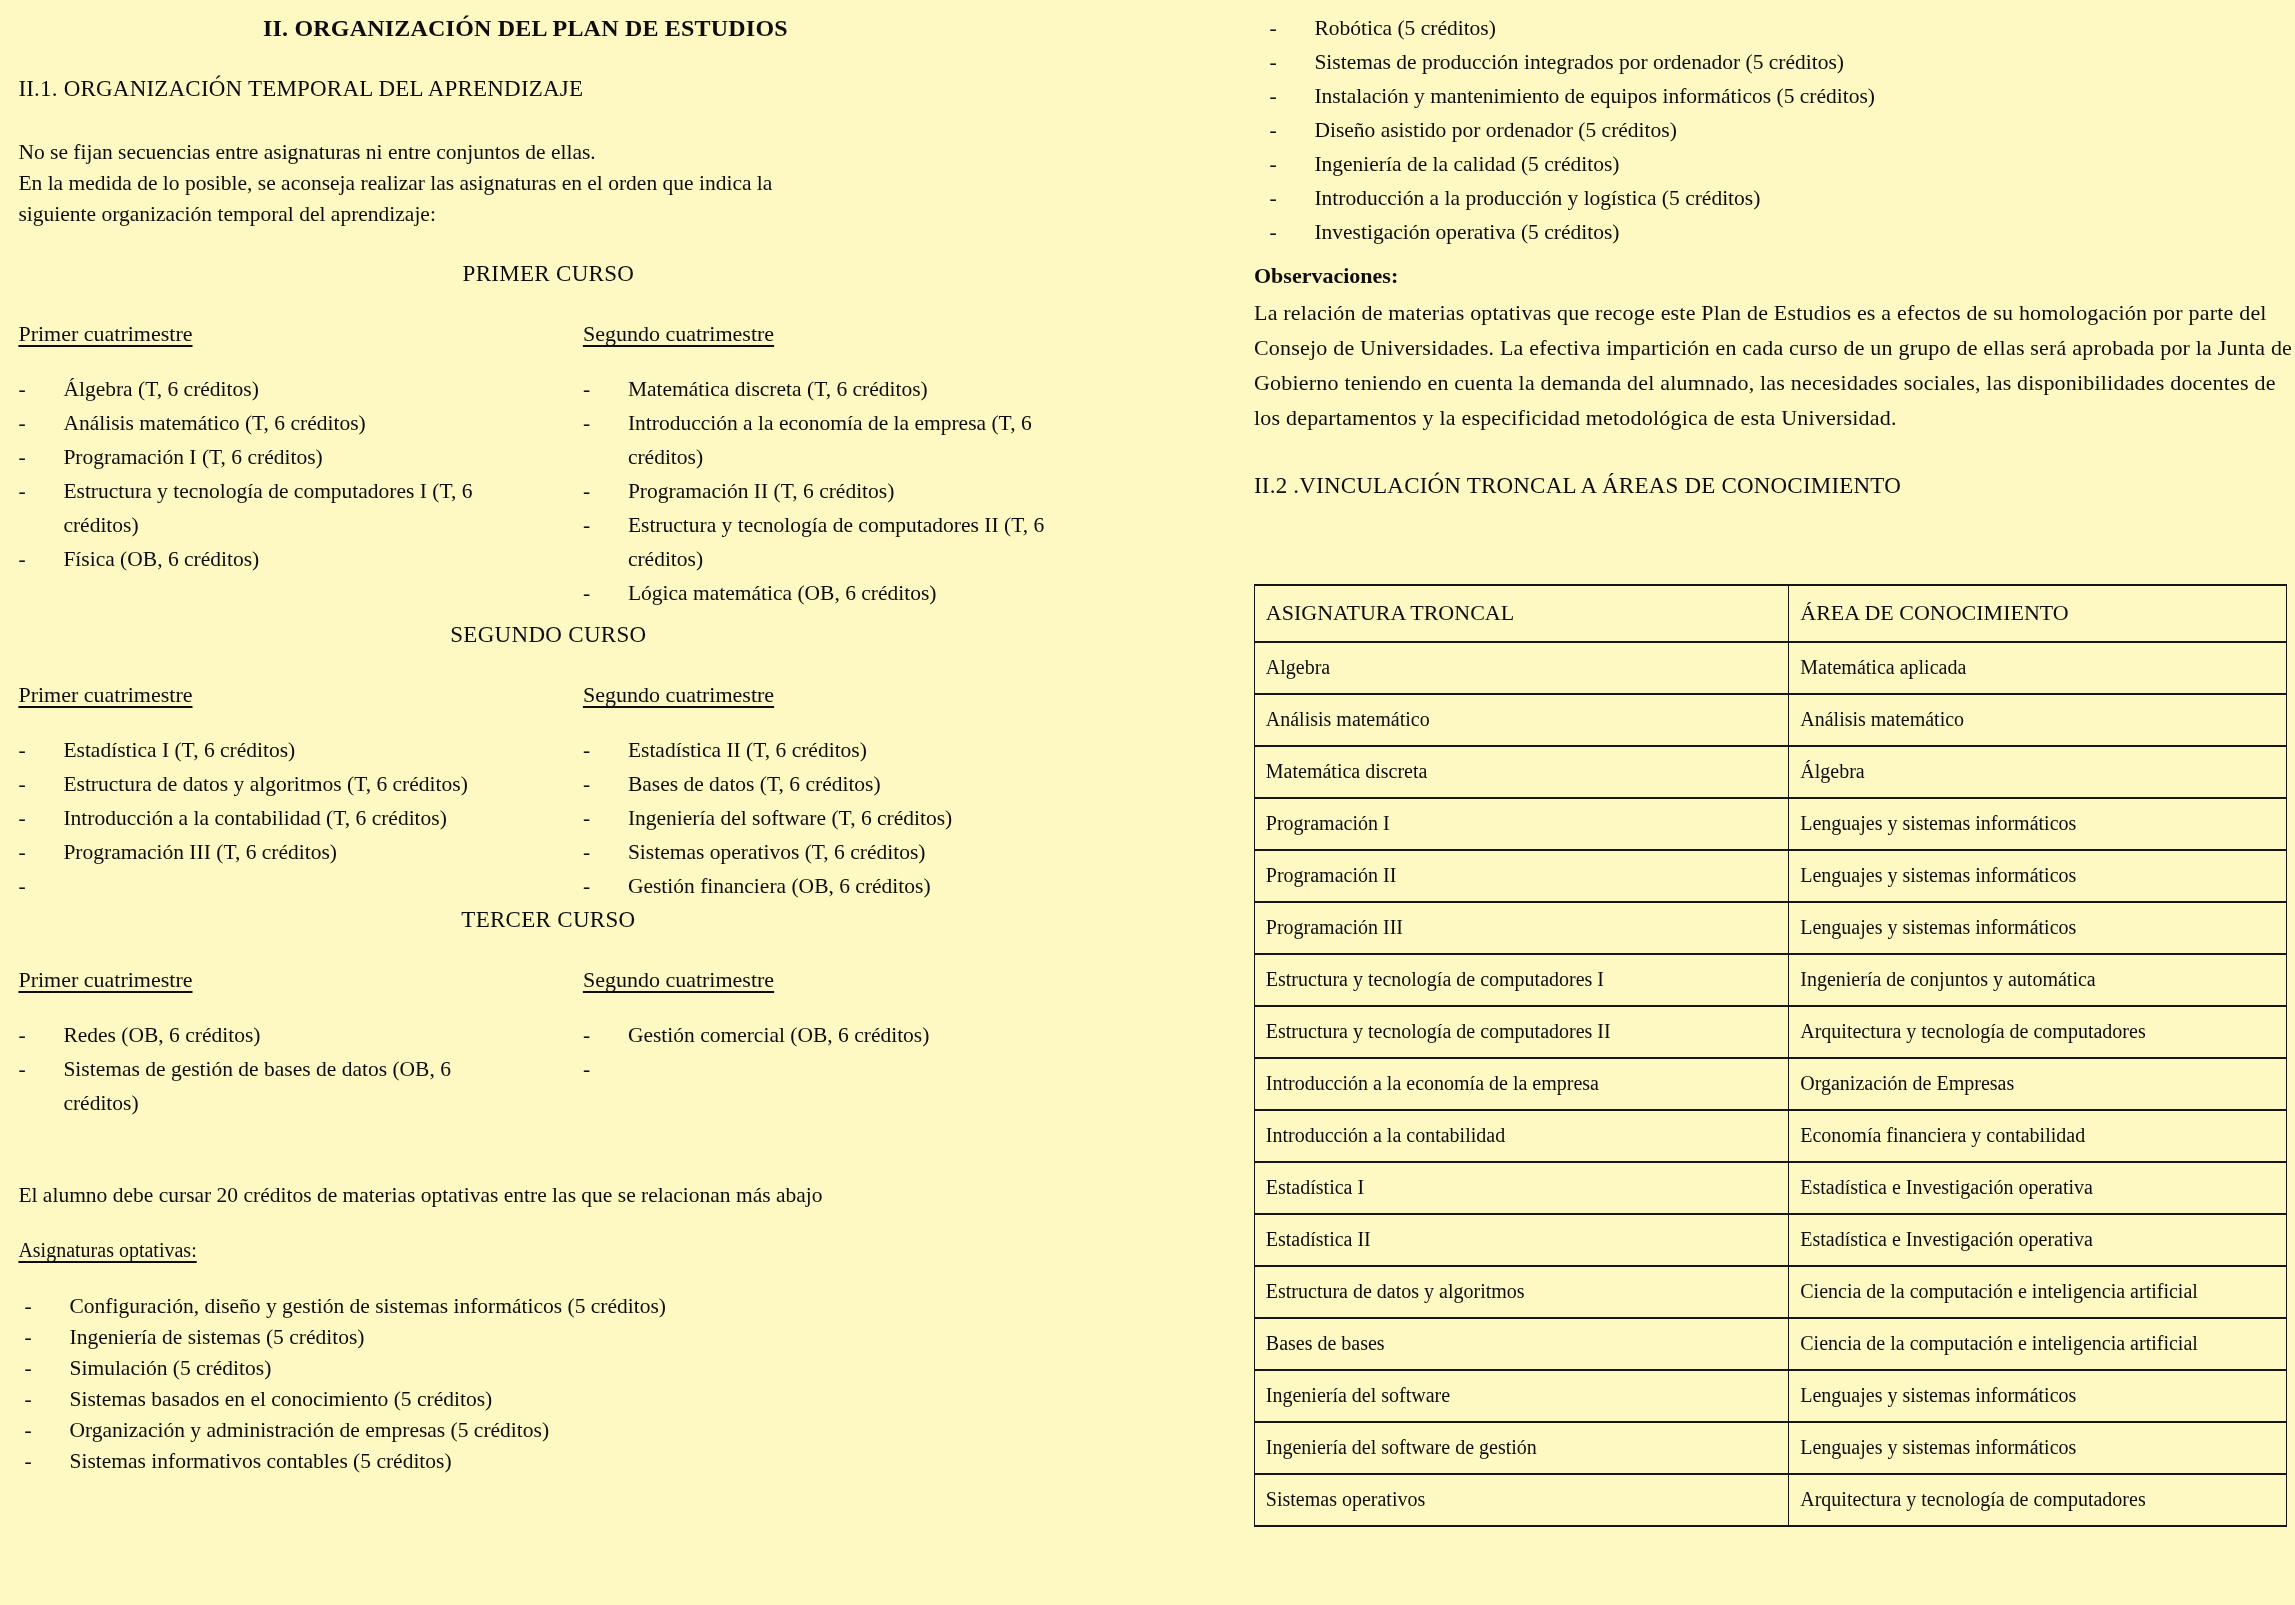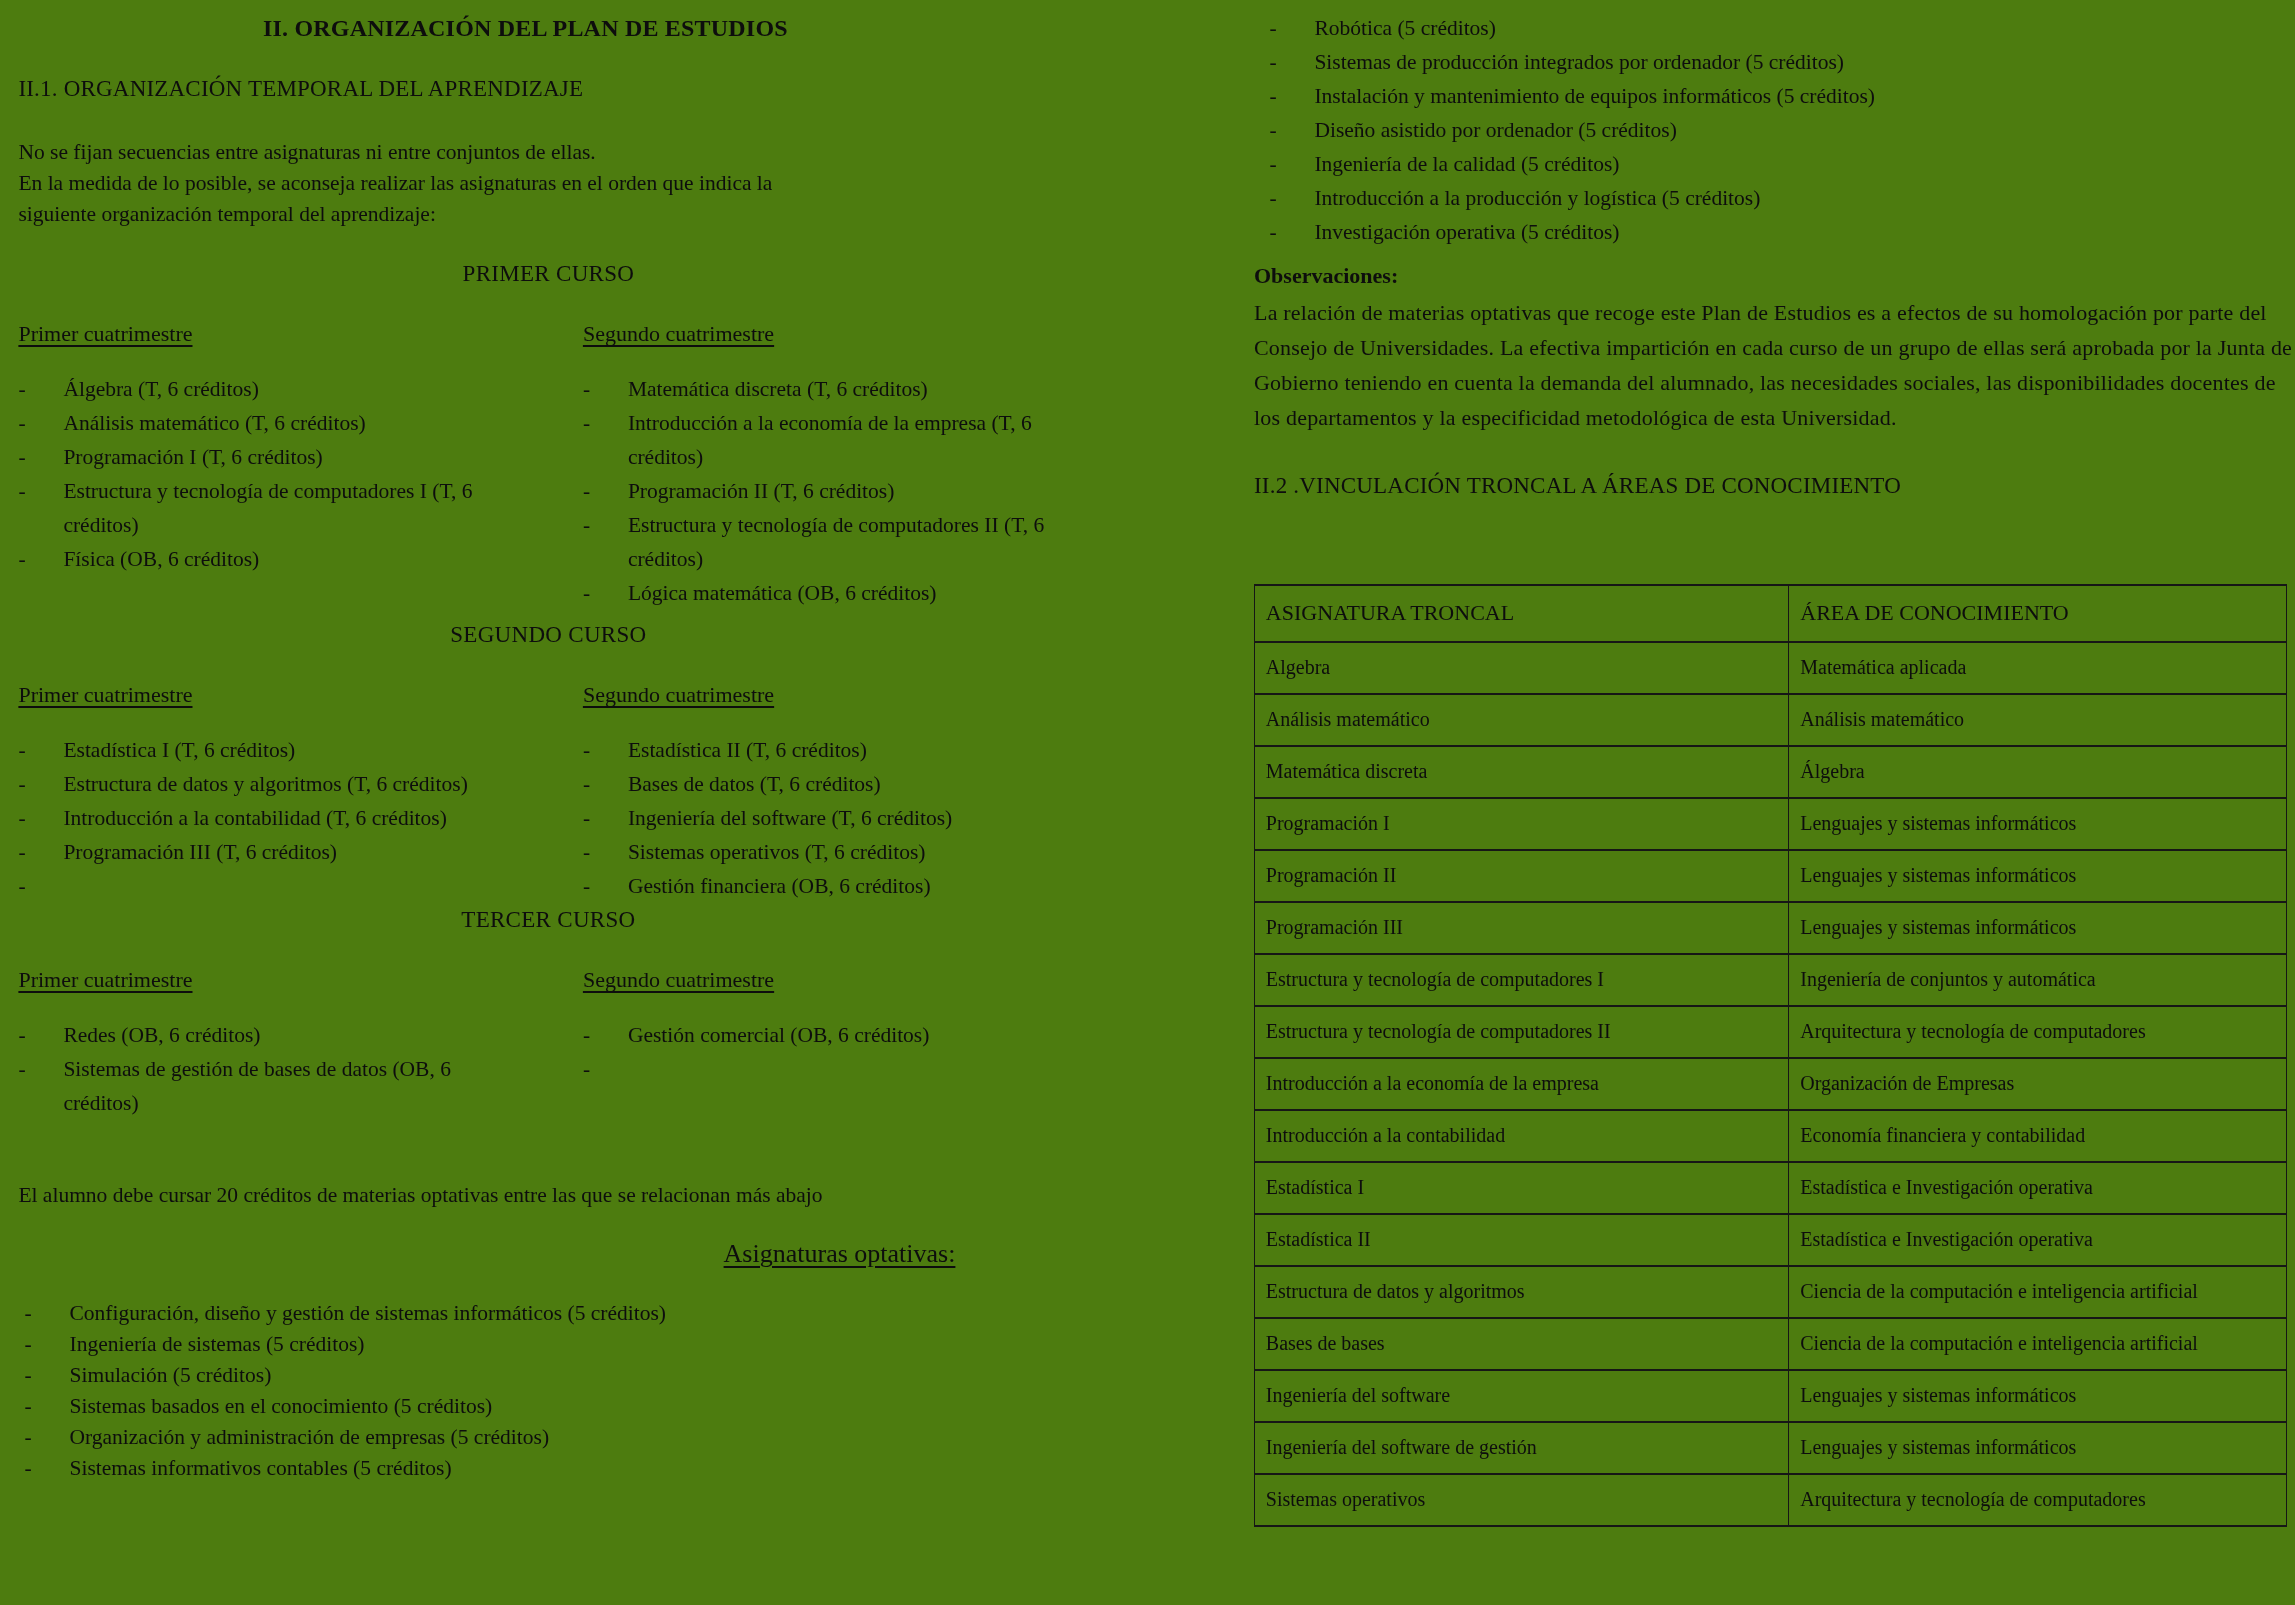--- a/index.html
+++ b/index.html
@@ -1,19 +1,19 @@
 <!DOCTYPE html>
 <html style="font-size:12.3px"><head>
 <meta charset="utf-8">
 <style>
   html,body{margin:0;padding:0;background:#ffffff;}
   .page{
     position:relative;
     width:2295px;height:1606px;
-    background:#4d7c0f;
+    background:#fef9c3;
     color:#0d0d0d;
     font-family:"Liberation Serif","DejaVu Serif",serif;
     overflow:hidden;
   }
   .col-left{position:absolute;left:18.4px;top:0;width:1106px;}
   .col-right{position:absolute;left:1254px;top:0;width:1039px;}
 
   .doc-title{font-weight:bold;font-size:24px;text-align:center;margin:15.4px 92px 0 0;letter-spacing:0.2px;}
   .s-heading{font-size:23px;margin-top:34px;letter-spacing:0.2px;}
   .intro{margin-top:35px;font-size:21.5px;line-height:31px;}
@@ -28,21 +28,21 @@
   .sem-col + .sem-col{width:542px;margin-left:27px;}
   .sem-label{font-size:22px;text-decoration:underline;text-underline-offset:3.8px;text-decoration-thickness:1.5px;}
   .list{list-style:none;margin:24.6px 0 0 0;padding:0;}
   .list li{display:flex;font-size:21.5px;line-height:34px;}
   .dash{flex:0 0 45px;}
   .itxt{width:447px;}
   .flist li{line-height:31px;}
   .flist .itxt{width:auto;flex:1;}
 
   .alumno{font-size:21.5px;margin-top:60px;line-height:31px;}
-  .opt-heading{font-size:26px;text-align:right;margin:28px 169px 0 0;text-decoration:underline;text-underline-offset:3.8px;text-decoration-thickness:1.5px;}
+  .opt-heading{font-size:20px;text-align:left;margin:28px 169px 0 0;text-decoration:underline;text-underline-offset:3.8px;text-decoration-thickness:1.5px;}
   .opt-left{margin-top:29px;padding-left:6.1px;}
 
   .opt-right{margin-top:10.8px;padding-left:15.4px;}
   .opt-right li{line-height:34px;}
 
   .obs-heading{font-weight:bold;font-size:22px;margin-top:14px;}
   .obs-text{font-size:22px;line-height:35px;margin-top:6.1px;letter-spacing:0.2px;}
   .s2-heading{font-size:23px;margin-top:38px;letter-spacing:0.2px;}
 
   .vtable{border-collapse:collapse;width:1033px;margin-top:85px;table-layout:fixed;}

